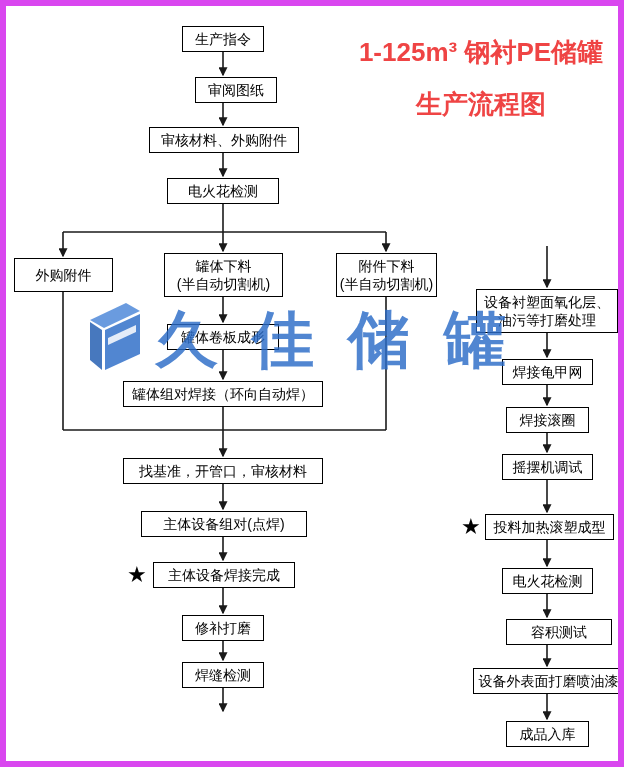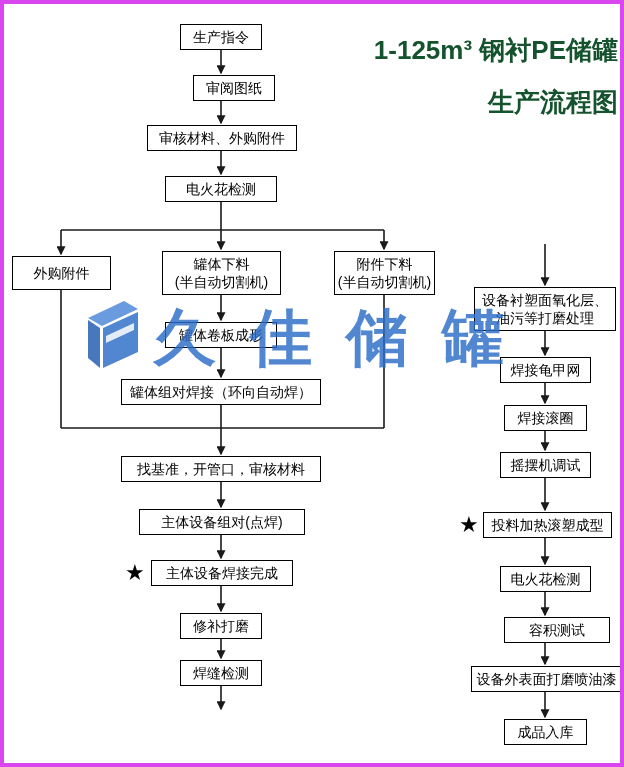--- a/index.html
+++ b/index.html
@@ -1,34 +1,34 @@
 <!DOCTYPE html>
 <html><head>
 <meta charset="utf-8">
 <style>
   html,body{margin:0;padding:0;background:#fff;}
   #stage{
     position:relative;width:624px;height:767px;background:#fff;
-    border:4px solid #d946ef;box-sizing:border-box;overflow:hidden;
+    border:6px solid #d946ef;box-sizing:border-box;overflow:hidden;
     font-family:"Liberation Sans", sans-serif;color:#000;
   }
   #connectors{position:absolute;left:0;top:0;z-index:1;}
   .node{
     position:absolute;z-index:2;box-sizing:border-box;
     border:1px solid #000;background:#fff;
     display:flex;align-items:center;justify-content:center;
     text-align:center;font-size:14px;line-height:1.3;
     white-space:pre-line;padding:1px 2px;
   }
   .star{
     position:absolute;z-index:2;font-size:22px;line-height:22px;color:#000;
   }
   #title{
     position:absolute;left:336px;top:30px;width:278px;z-index:4;
-    text-align:right;color:#14532d;font-weight:bold;
+    text-align:center;color:#ef4444;font-weight:bold;
   }
   #title .t1{font-size:26px;line-height:32px;}
   #title .t2{font-size:26px;line-height:32px;margin-top:20px;}
   #watermark{
     position:absolute;left:80px;top:292px;z-index:3;opacity:.82;
     display:flex;align-items:flex-start;pointer-events:none;
   }
   #watermark .wm-text{
     font-size:62px;font-weight:bold;color:#2b6cc8;
     letter-spacing:34px;margin-left:12px;white-space:nowrap;

